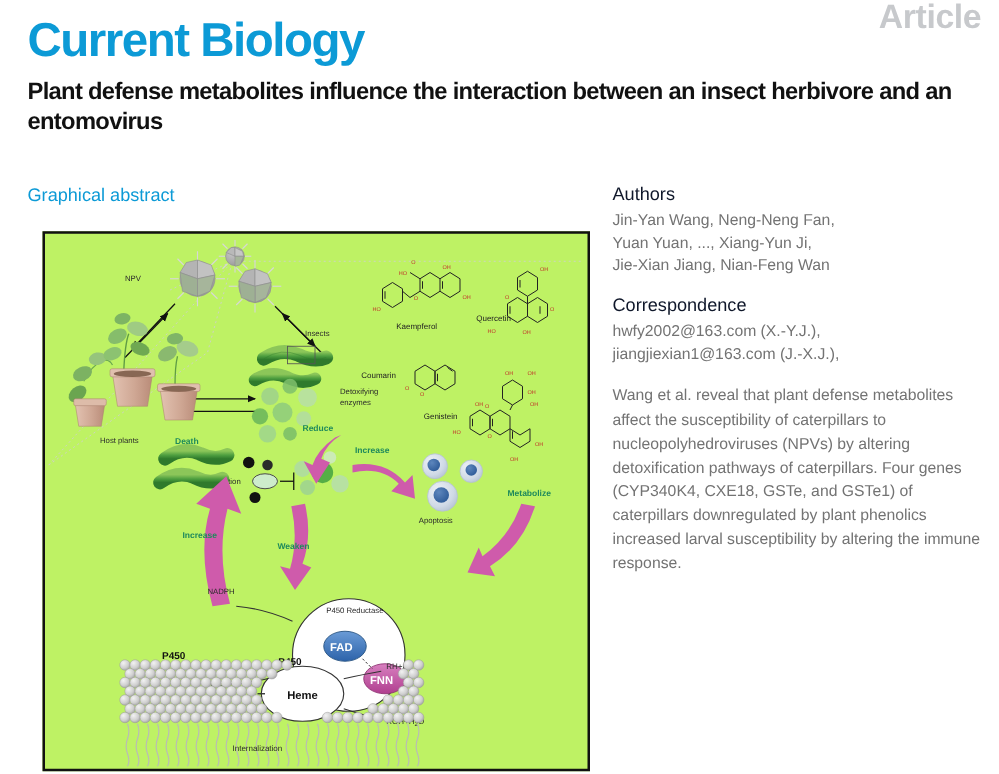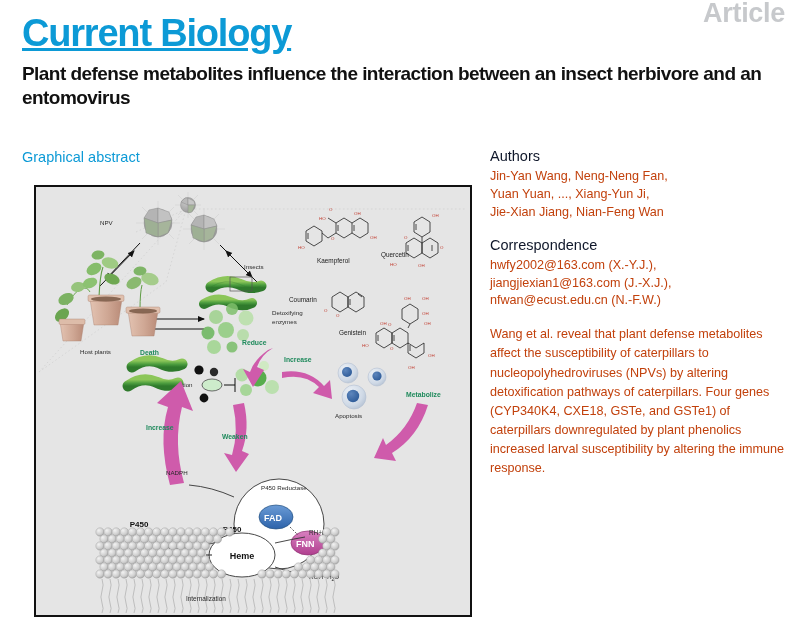--- a/index.html
+++ b/index.html
@@ -4,35 +4,35 @@
 <style>
   html,body{margin:0;padding:0;background:#fff;}
   body{width:799px;height:619px;overflow:hidden;
        font-family:"Liberation Sans", sans-serif;color:#000;}
   .page{position:relative;width:799px;height:619px;background:#fff;}
 
   
   .article-tag{position:absolute;right:14px;top:-2px;font-size:27px;font-weight:bold;
                color:#c7c9cc;letter-spacing:-0.3px;}
   .journal{position:absolute;left:22px;top:14px;font-size:38px;font-weight:bold;
-           color:#0c9ad6;letter-spacing:-1.2px;line-height:1;text-decoration:underline;}
+           color:#0c9ad6;letter-spacing:-1.2px;line-height:1;}
   .title{position:absolute;left:22px;top:62px;width:760px;font-size:19px;font-weight:bold;
          line-height:1.27;letter-spacing:-0.55px;color:#111;}
   .ga-label{position:absolute;left:22px;top:149px;font-size:14.5px;color:#0c9ad6;text-align:center;}
 
   
   .rcol{position:absolute;left:490px;top:148px;width:300px;}
   .sec-head{font-size:14.5px;color:#0f172a;margin:0 0 4px 0;}
-  .sec-body{font-size:12.6px;line-height:1.42;color:#c2410c;margin:0;}
+  .sec-body{font-size:12.6px;line-height:1.42;color:#737373;margin:0;}
   .sec-body.brief{line-height:1.52;}
   .gap{height:15px;}
 
   
   .frame{position:absolute;left:34px;top:185px;width:434px;height:428px;
-         border:2.5px solid #111;background:#e5e5e5;overflow:hidden;}
+         border:2.5px solid #111;background:#bef264;overflow:hidden;}
   .fig{position:absolute;inset:0;}
   .lbl{position:absolute;font-size:6.2px;color:#2a2a2a;white-space:nowrap;
        font-family:"Liberation Sans", sans-serif;}
   .lbl.green{color:#1f8a5c;font-weight:bold;font-size:6.6px;}
   .lbl.chem{font-size:6.4px;color:#222;}
   .sub{font-size:0.78em;vertical-align:-0.15em;}
 
   svg{display:block;overflow:visible;}
 </style>
 </head>
@@ -59,21 +59,20 @@
       </p>
     </div>
 
     <div class="gap"></div>
 
     <div>
       <div class="sec-head">Correspondence</div>
       <p class="sec-body">
         <span>hwfy2002@163.com (X.-Y.J.),</span><br>
         <span>jiangjiexian1@163.com (J.-X.J.),</span><br>
-        <span>nfwan@ecust.edu.cn (N.-F.W.)</span>
       </p>
     </div>
 
     <div class="gap"></div>
 
     <div>
       <p class="sec-body brief">Wang et al. reveal that plant defense metabolites affect the susceptibility of caterpillars to nucleopolyhedroviruses (NPVs) by altering detoxification pathways of caterpillars. Four genes (CYP340K4, CXE18, GSTe, and GSTe1) of caterpillars downregulated by plant phenolics increased larval susceptibility by altering the immune response.</p>
     </div>
   </div>
 

